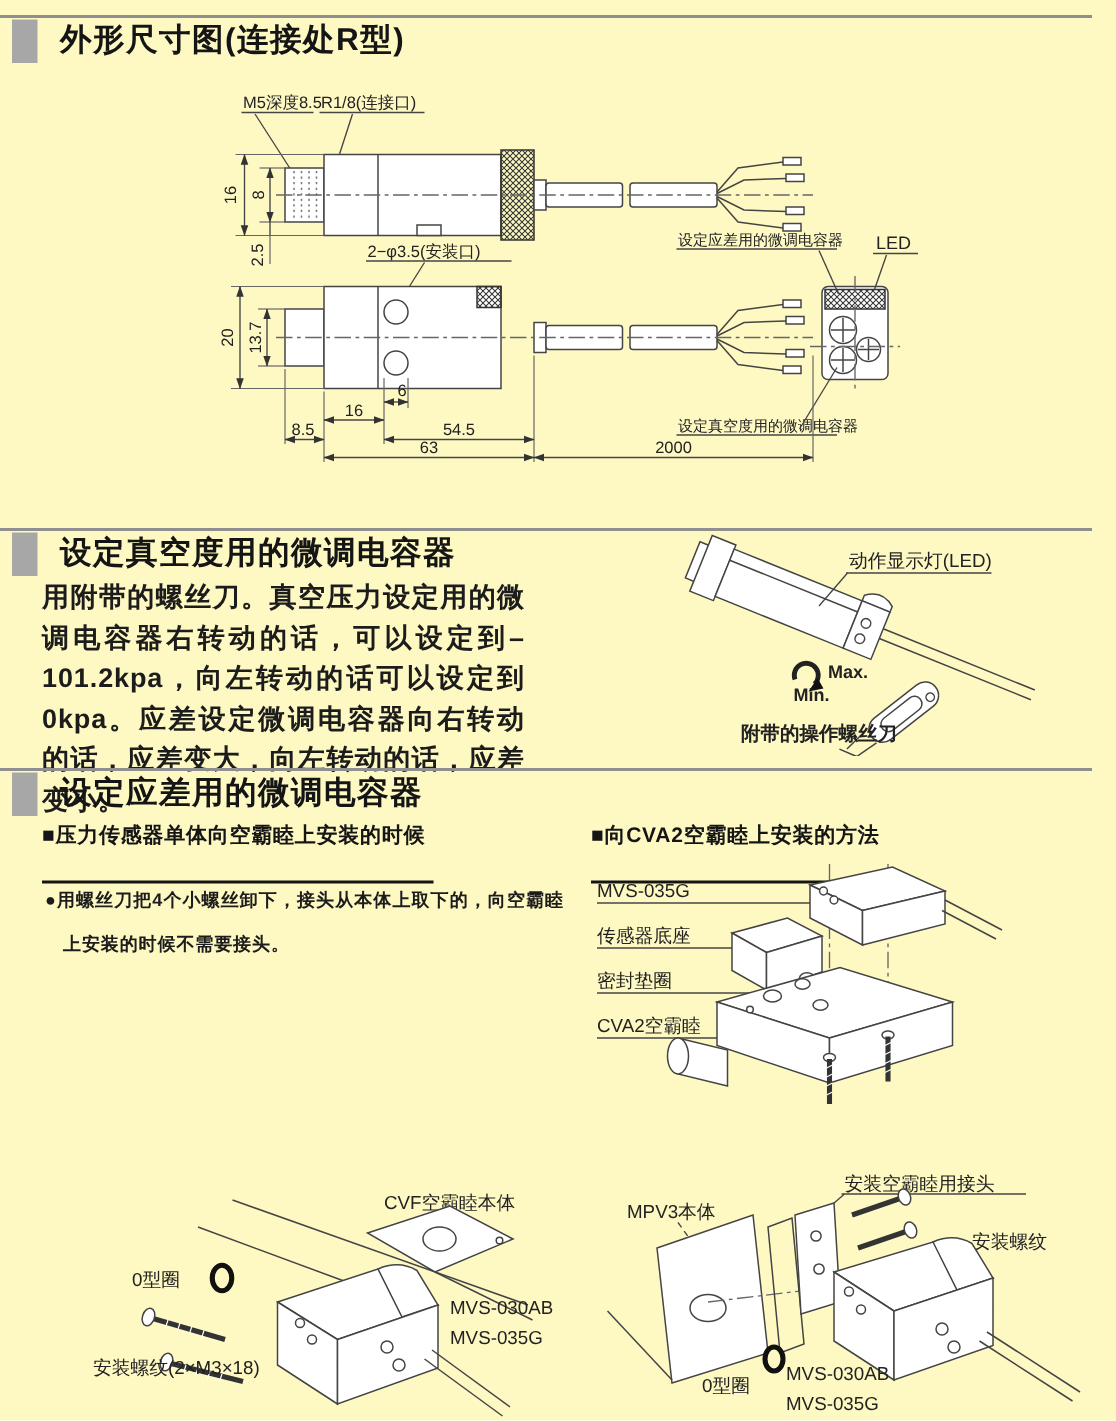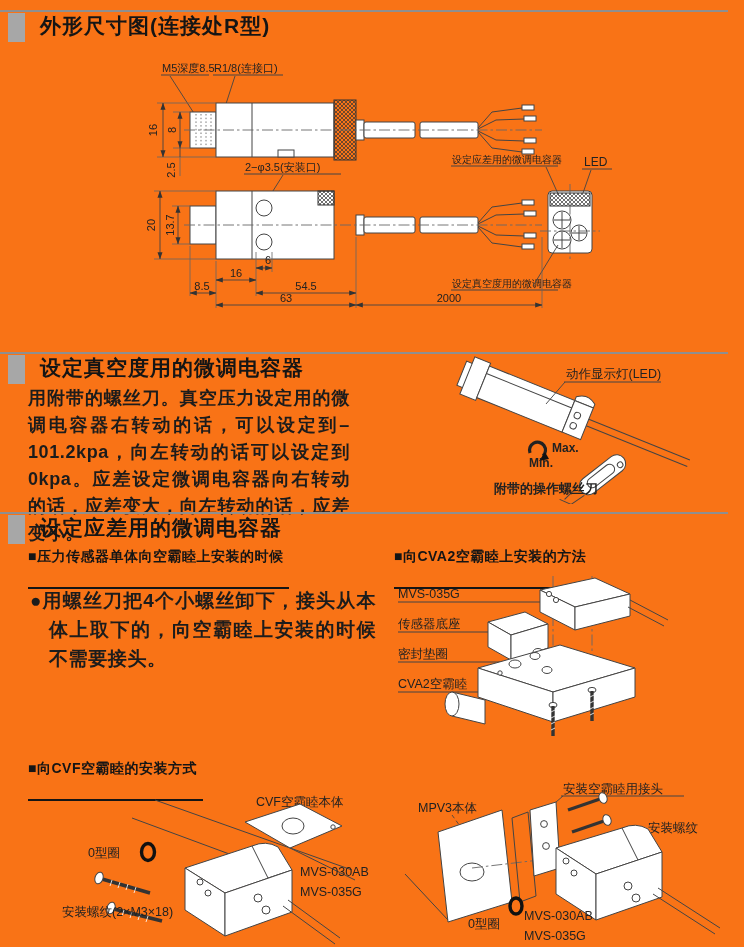--- a/index.html
+++ b/index.html
@@ -1,33 +1,33 @@
 <!DOCTYPE html>
 <html><head>
 <meta charset="utf-8">
 <style>
   * { margin:0; padding:0; box-sizing:border-box; }
   html,body { background:#fff; }
   .page {
-    position:relative; width:744px; height:947px; background:#f97316;
+    position:relative; width:744px; height:947px; background:#fef9c3;
     font-family:"Liberation Sans","DejaVu Sans",sans-serif; color:#111;
     overflow:hidden;
   }
   .rule { position:absolute; left:0; width:728px; height:2px; background:#8f8f8f; }
   .sq { position:absolute; left:8px; width:17px; height:29px; background:#a7a7a7; }
   .sec-title { position:absolute; left:40px; font-size:21px; font-weight:bold; letter-spacing:1px; color:#151515; }
   .sub-title {
     position:absolute; font-size:14px; font-weight:bold; letter-spacing:0.5px;
     border-bottom:2px solid #151515; padding:0 6px 21px 0; color:#151515;
   }
   .body-text {
     position:absolute; font-size:18px; line-height:27px; font-weight:bold;
     letter-spacing:0.6px; color:#1c1c1c; text-align:justify;
   }
-  .hang { padding-left:1em; text-indent:-1em; line-height:29px; font-size:19px; }
+  .hang { padding-left:1em; text-indent:-1em; line-height:29px; font-size:12px; }
   svg { position:absolute; font-family:"Liberation Sans","DejaVu Sans",sans-serif; }
   svg text { fill:#222; }
   .ln { stroke:#444; stroke-width:1; fill:none; }
   .part { stroke:#444; stroke-width:1; fill:#fff; }
   .cl { stroke:#666; stroke-width:0.9; fill:none; stroke-dasharray:11 3 2.5 3; }
   .dim { stroke:#444; stroke-width:0.9; fill:none; }
   .ext { stroke:#666; stroke-width:0.8; fill:none; }
   .lead { stroke:#444; stroke-width:0.9; fill:none; }
   .thick { stroke:#222; stroke-width:3.2; fill:none; }
 </style>
@@ -283,21 +283,20 @@
       <line x1="592" y1="691" x2="592" y2="721" stroke="#333" stroke-width="3.4"></line>
       <g stroke="#fff" stroke-width="0.8">
         <line x1="590" y1="697" x2="594" y2="695"></line>
           <line x1="590" y1="703" x2="594" y2="701"></line>
         <line x1="590" y1="709" x2="594" y2="707"></line>
           <line x1="590" y1="715" x2="594" y2="713"></line>
       </g>
     </g>
   </svg>
 
-  <div class="sub-title" style="left:28px; top:760px">■向CVF空霸睦的安装方式</div>
 
   <svg style="left:20px;top:782px" width="360" height="165" viewBox="20 782 360 165">
     <text x="256" y="806" font-size="12.5">CVF空霸睦本体</text>
 
     <g>
       <line class="ln" x1="155" y1="800" x2="352" y2="870"></line>
       <line class="ln" x1="132" y1="818" x2="232" y2="855"></line>
       <polygon class="part" points="245,822 300,804 342,826 290,848"></polygon>
       <ellipse class="part" cx="293" cy="826" rx="11" ry="8"></ellipse>
       <circle class="part" cx="333" cy="827" r="2.2"></circle>

